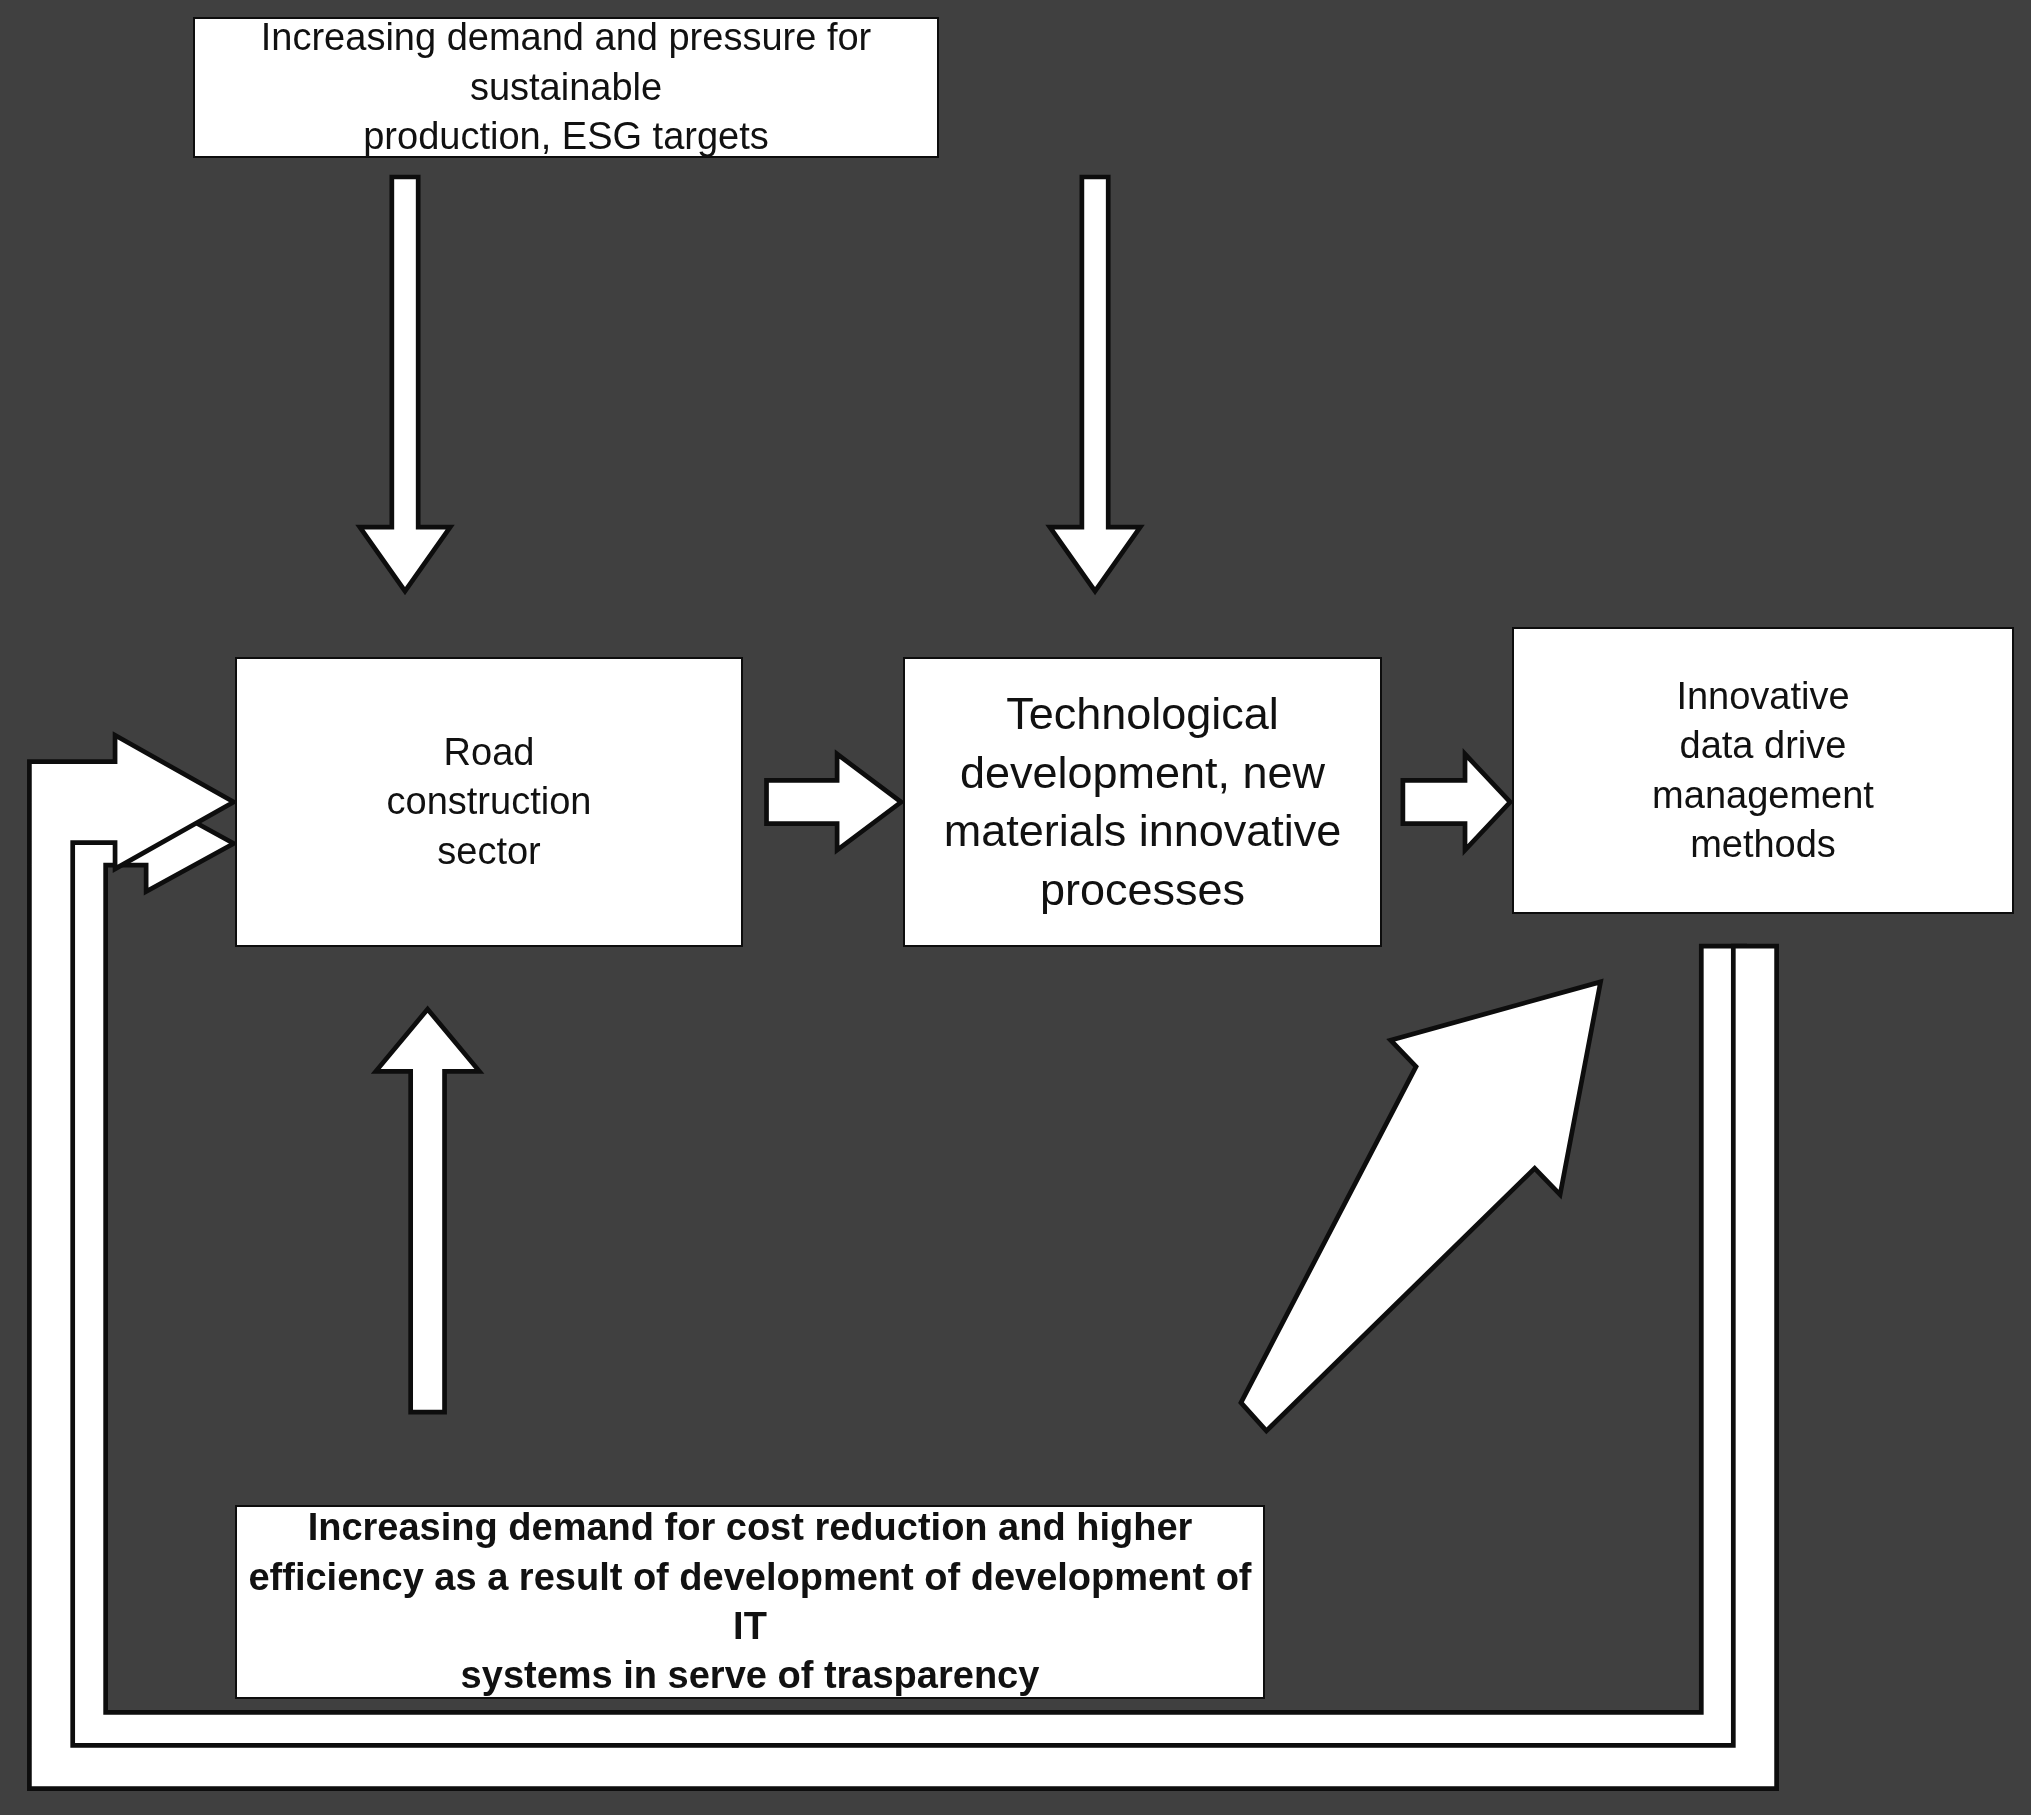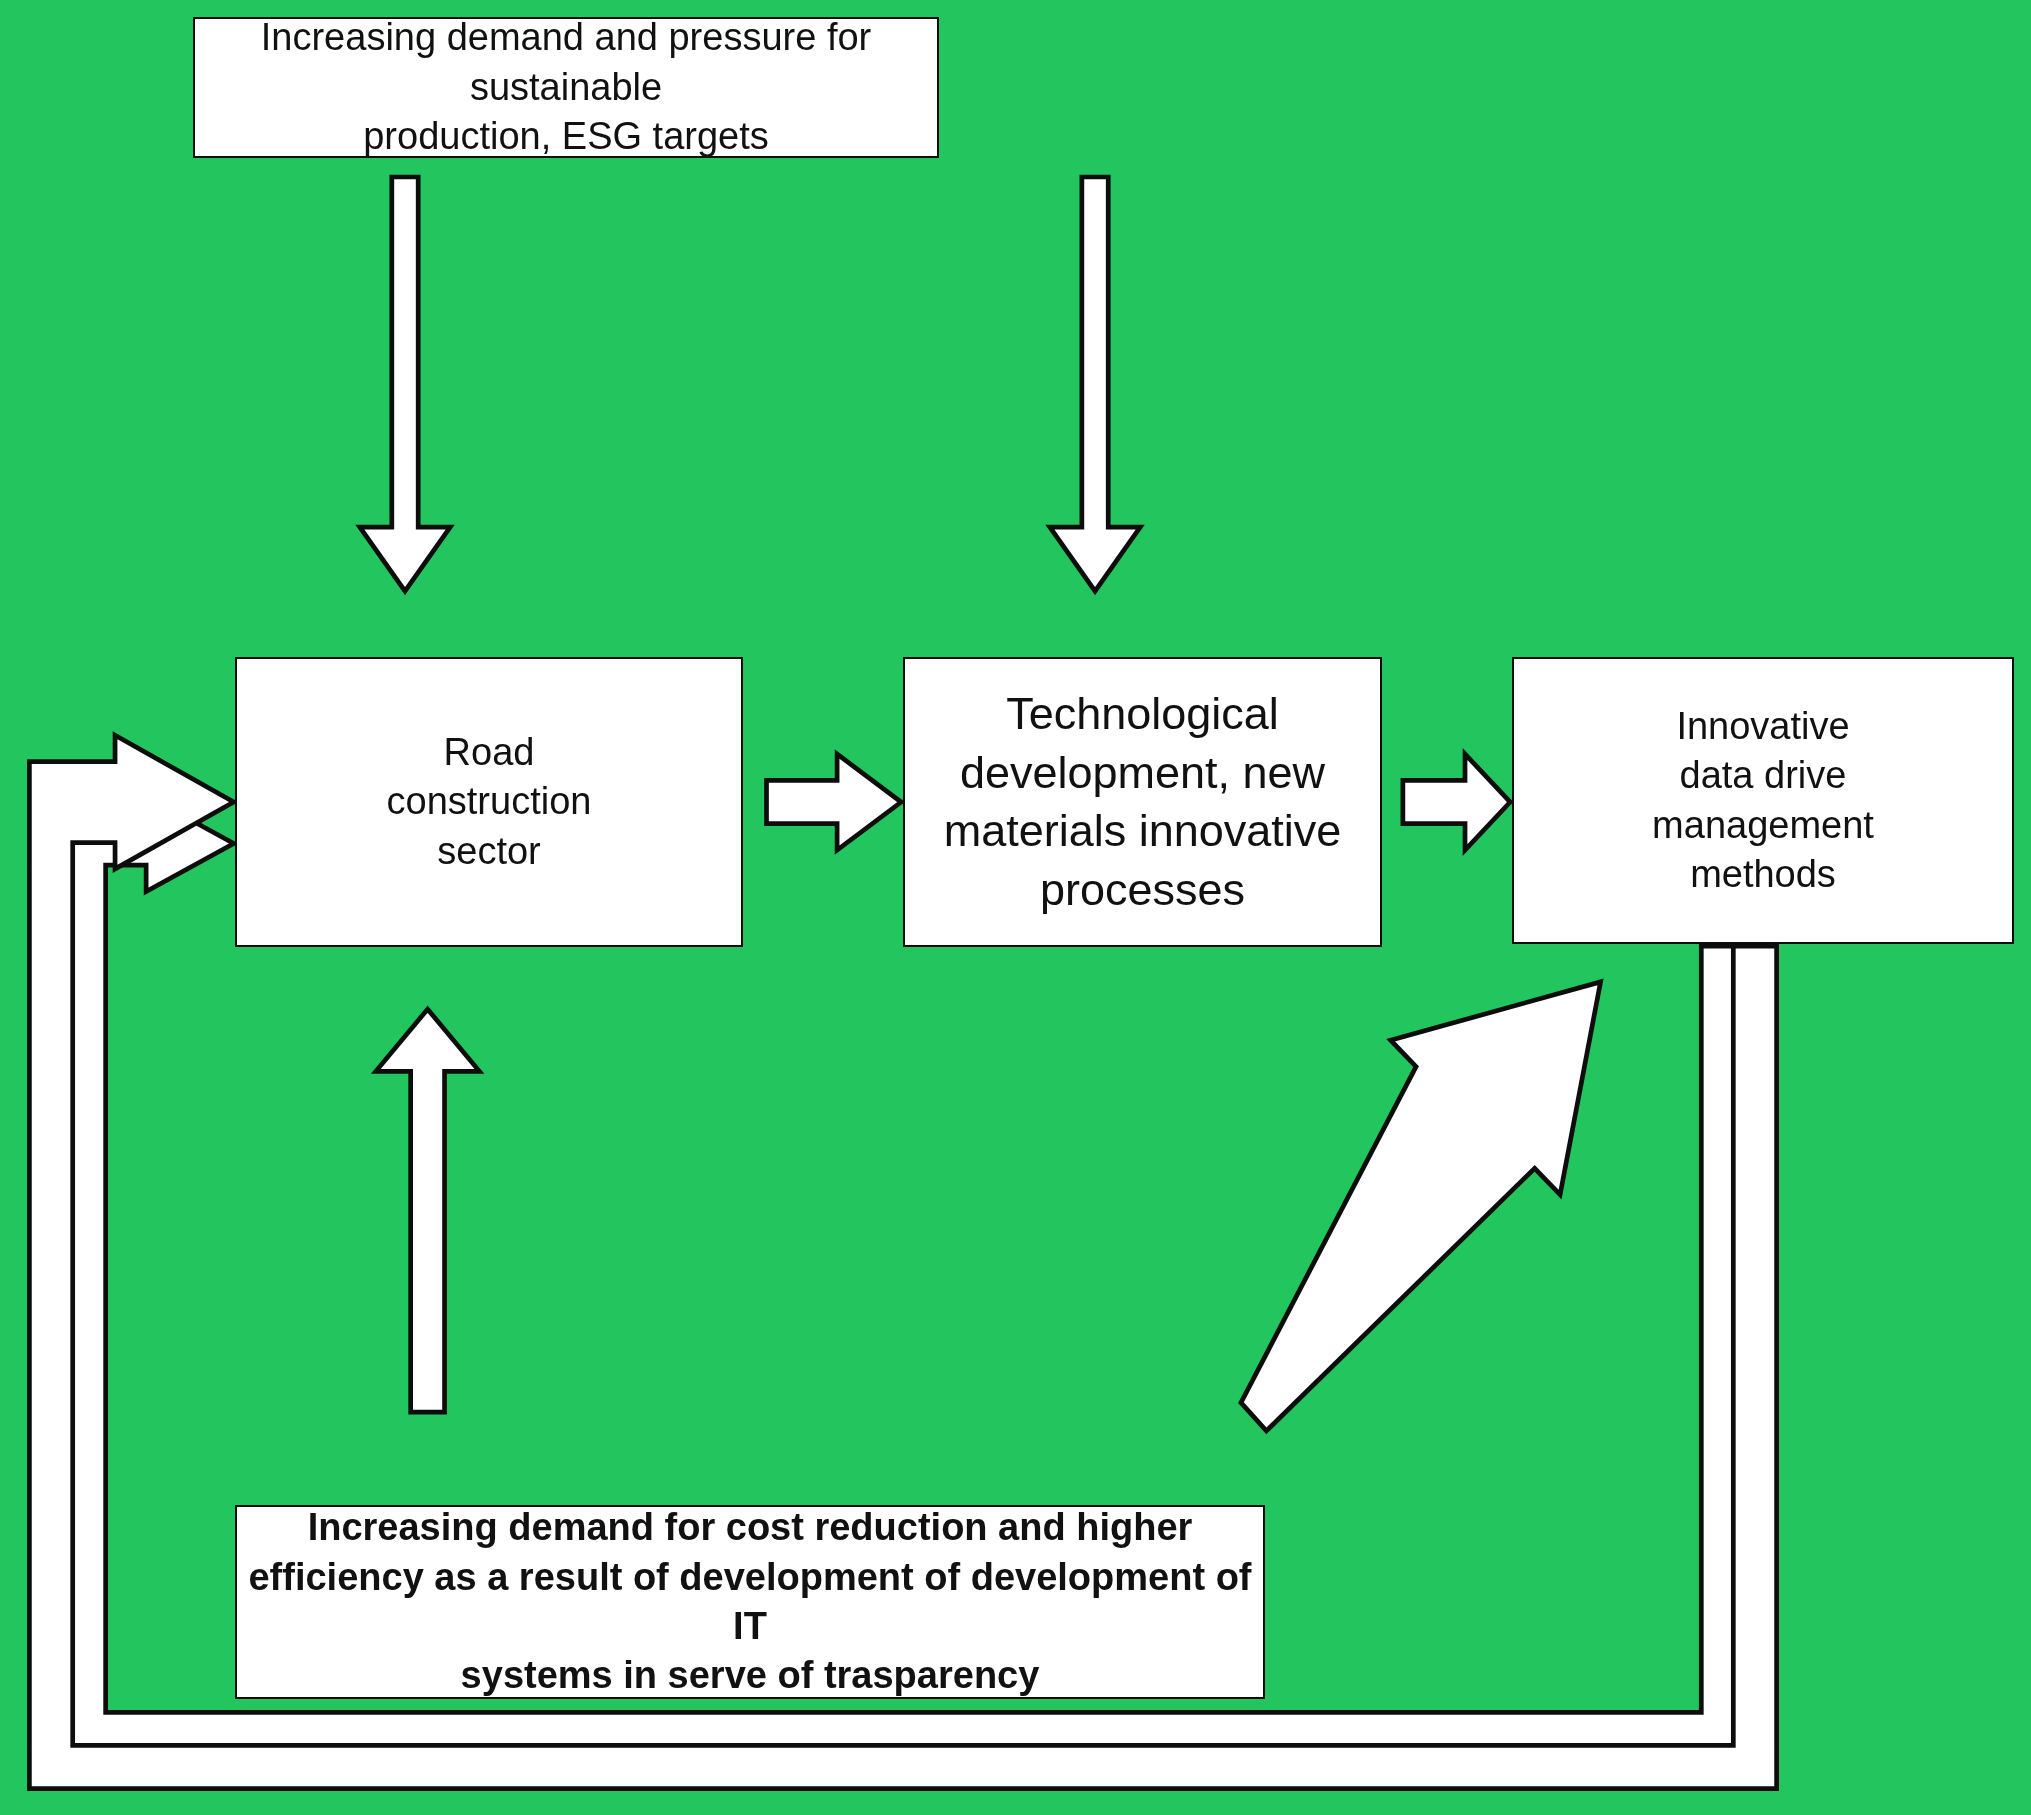--- a/index.html
+++ b/index.html
@@ -9,21 +9,21 @@
     background: #ffffff;
   }
   body {
     font-family: "Liberation Sans", sans-serif;
     color: #000000;
   }
   #diagram-root {
     position: relative;
     width: 2031px;
     height: 1815px;
-    background: #22c55e;
+    background: #404040;
     overflow: hidden;
   }
   #diagram-svg {
     position: absolute;
     left: 0;
     top: 0;
     width: 2031px;
     height: 1815px;
     display: block;
   }
@@ -52,21 +52,21 @@
   }
   #box-road-construction {
     left: 235px;  top: 657px;  width: 508px;  height: 290px;
     font-size: 38px;
   }
   #box-tech-development {
     left: 903px;  top: 657px;  width: 479px;  height: 290px;
     font-size: 45px;
   }
   #box-data-management {
-    left: 1512px; top: 657px;  width: 502px;  height: 287px;
+    left: 1512px; top: 627px;  width: 502px;  height: 287px;
     font-size: 38px;
   }
   #box-driver-bottom {
     left: 235px;  top: 1505px; width: 1030px; height: 194px;
     font-size: 38px;
     font-weight: bold;
   }
 </style>
 </head>
 <body>

